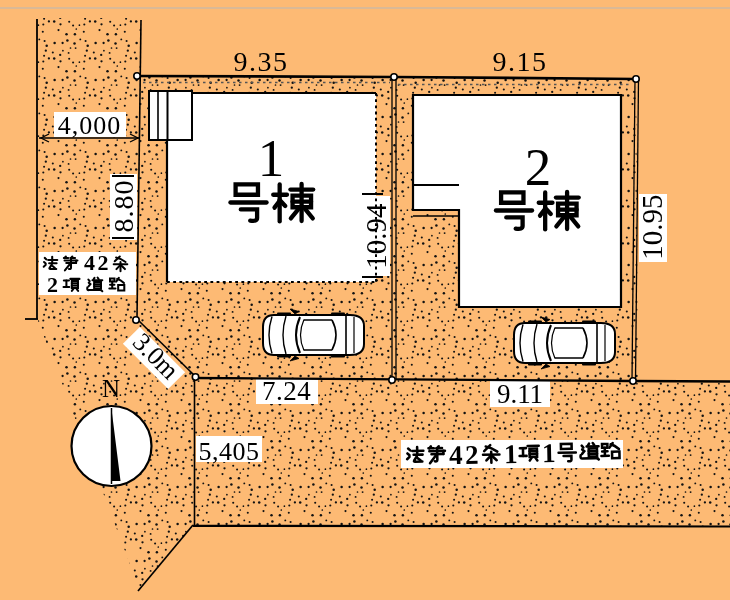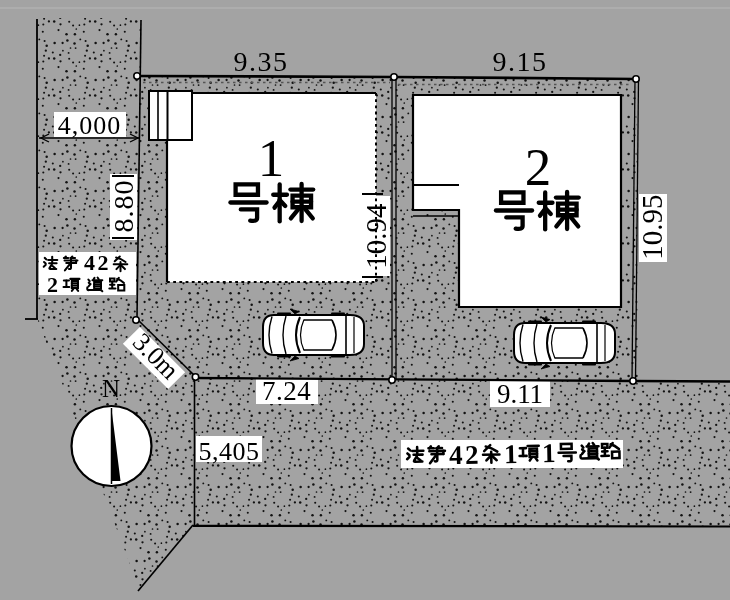--- a/index.html
+++ b/index.html
@@ -1,16 +1,16 @@
 <!DOCTYPE html>
 <html><head>
 <meta charset="utf-8">
 <style>
 html,body{margin:0;padding:0;background:#fff;}
-#page{position:relative;width:730px;height:600px;background:#a3a3a3;overflow:hidden;}
+#page{position:relative;width:730px;height:600px;background:#fdba74;overflow:hidden;}
 svg text{font-family:"Liberation Serif",serif;fill:#000;}
 </style>
 </head>
 <body>
 <div id="page">
 <svg width="730" height="600" viewBox="0 0 730 600">
 <defs>
 <pattern id="st" width="41" height="37" patternUnits="userSpaceOnUse">
 <circle cx="13.6" cy="6.1" r="1.25" fill="#111"></circle>
 <circle cx="26.4" cy="3.4" r="1.25" fill="#111"></circle>

